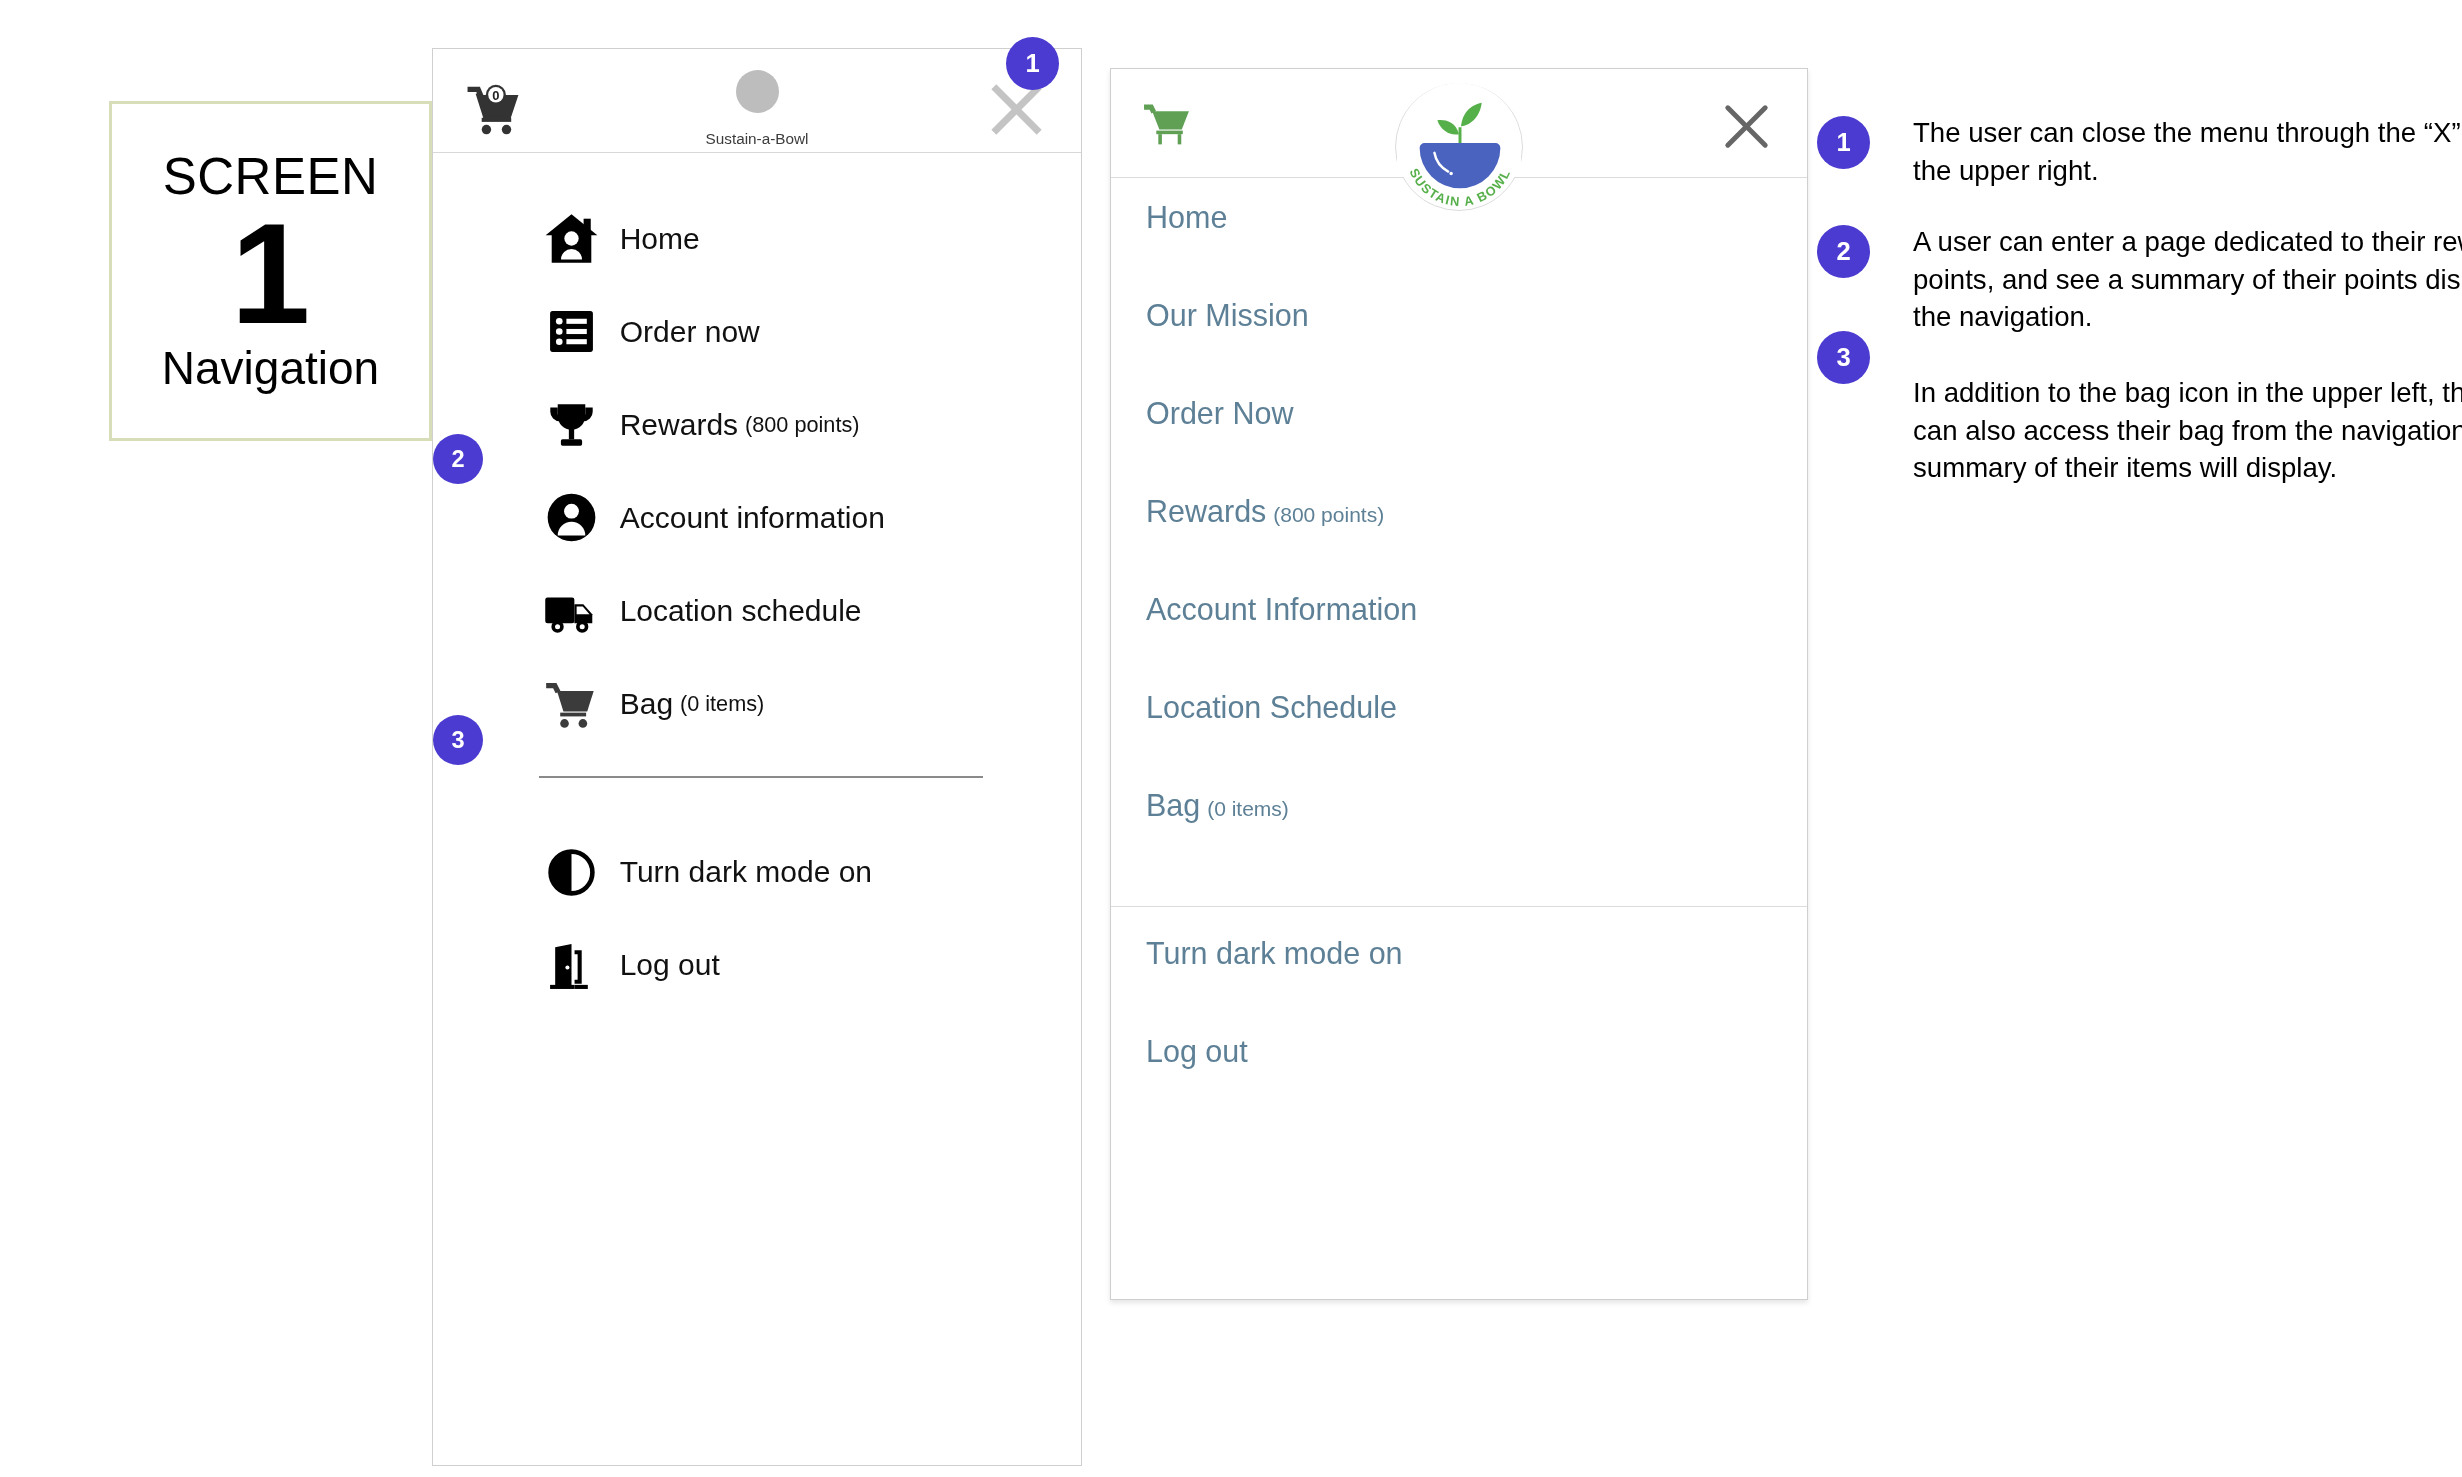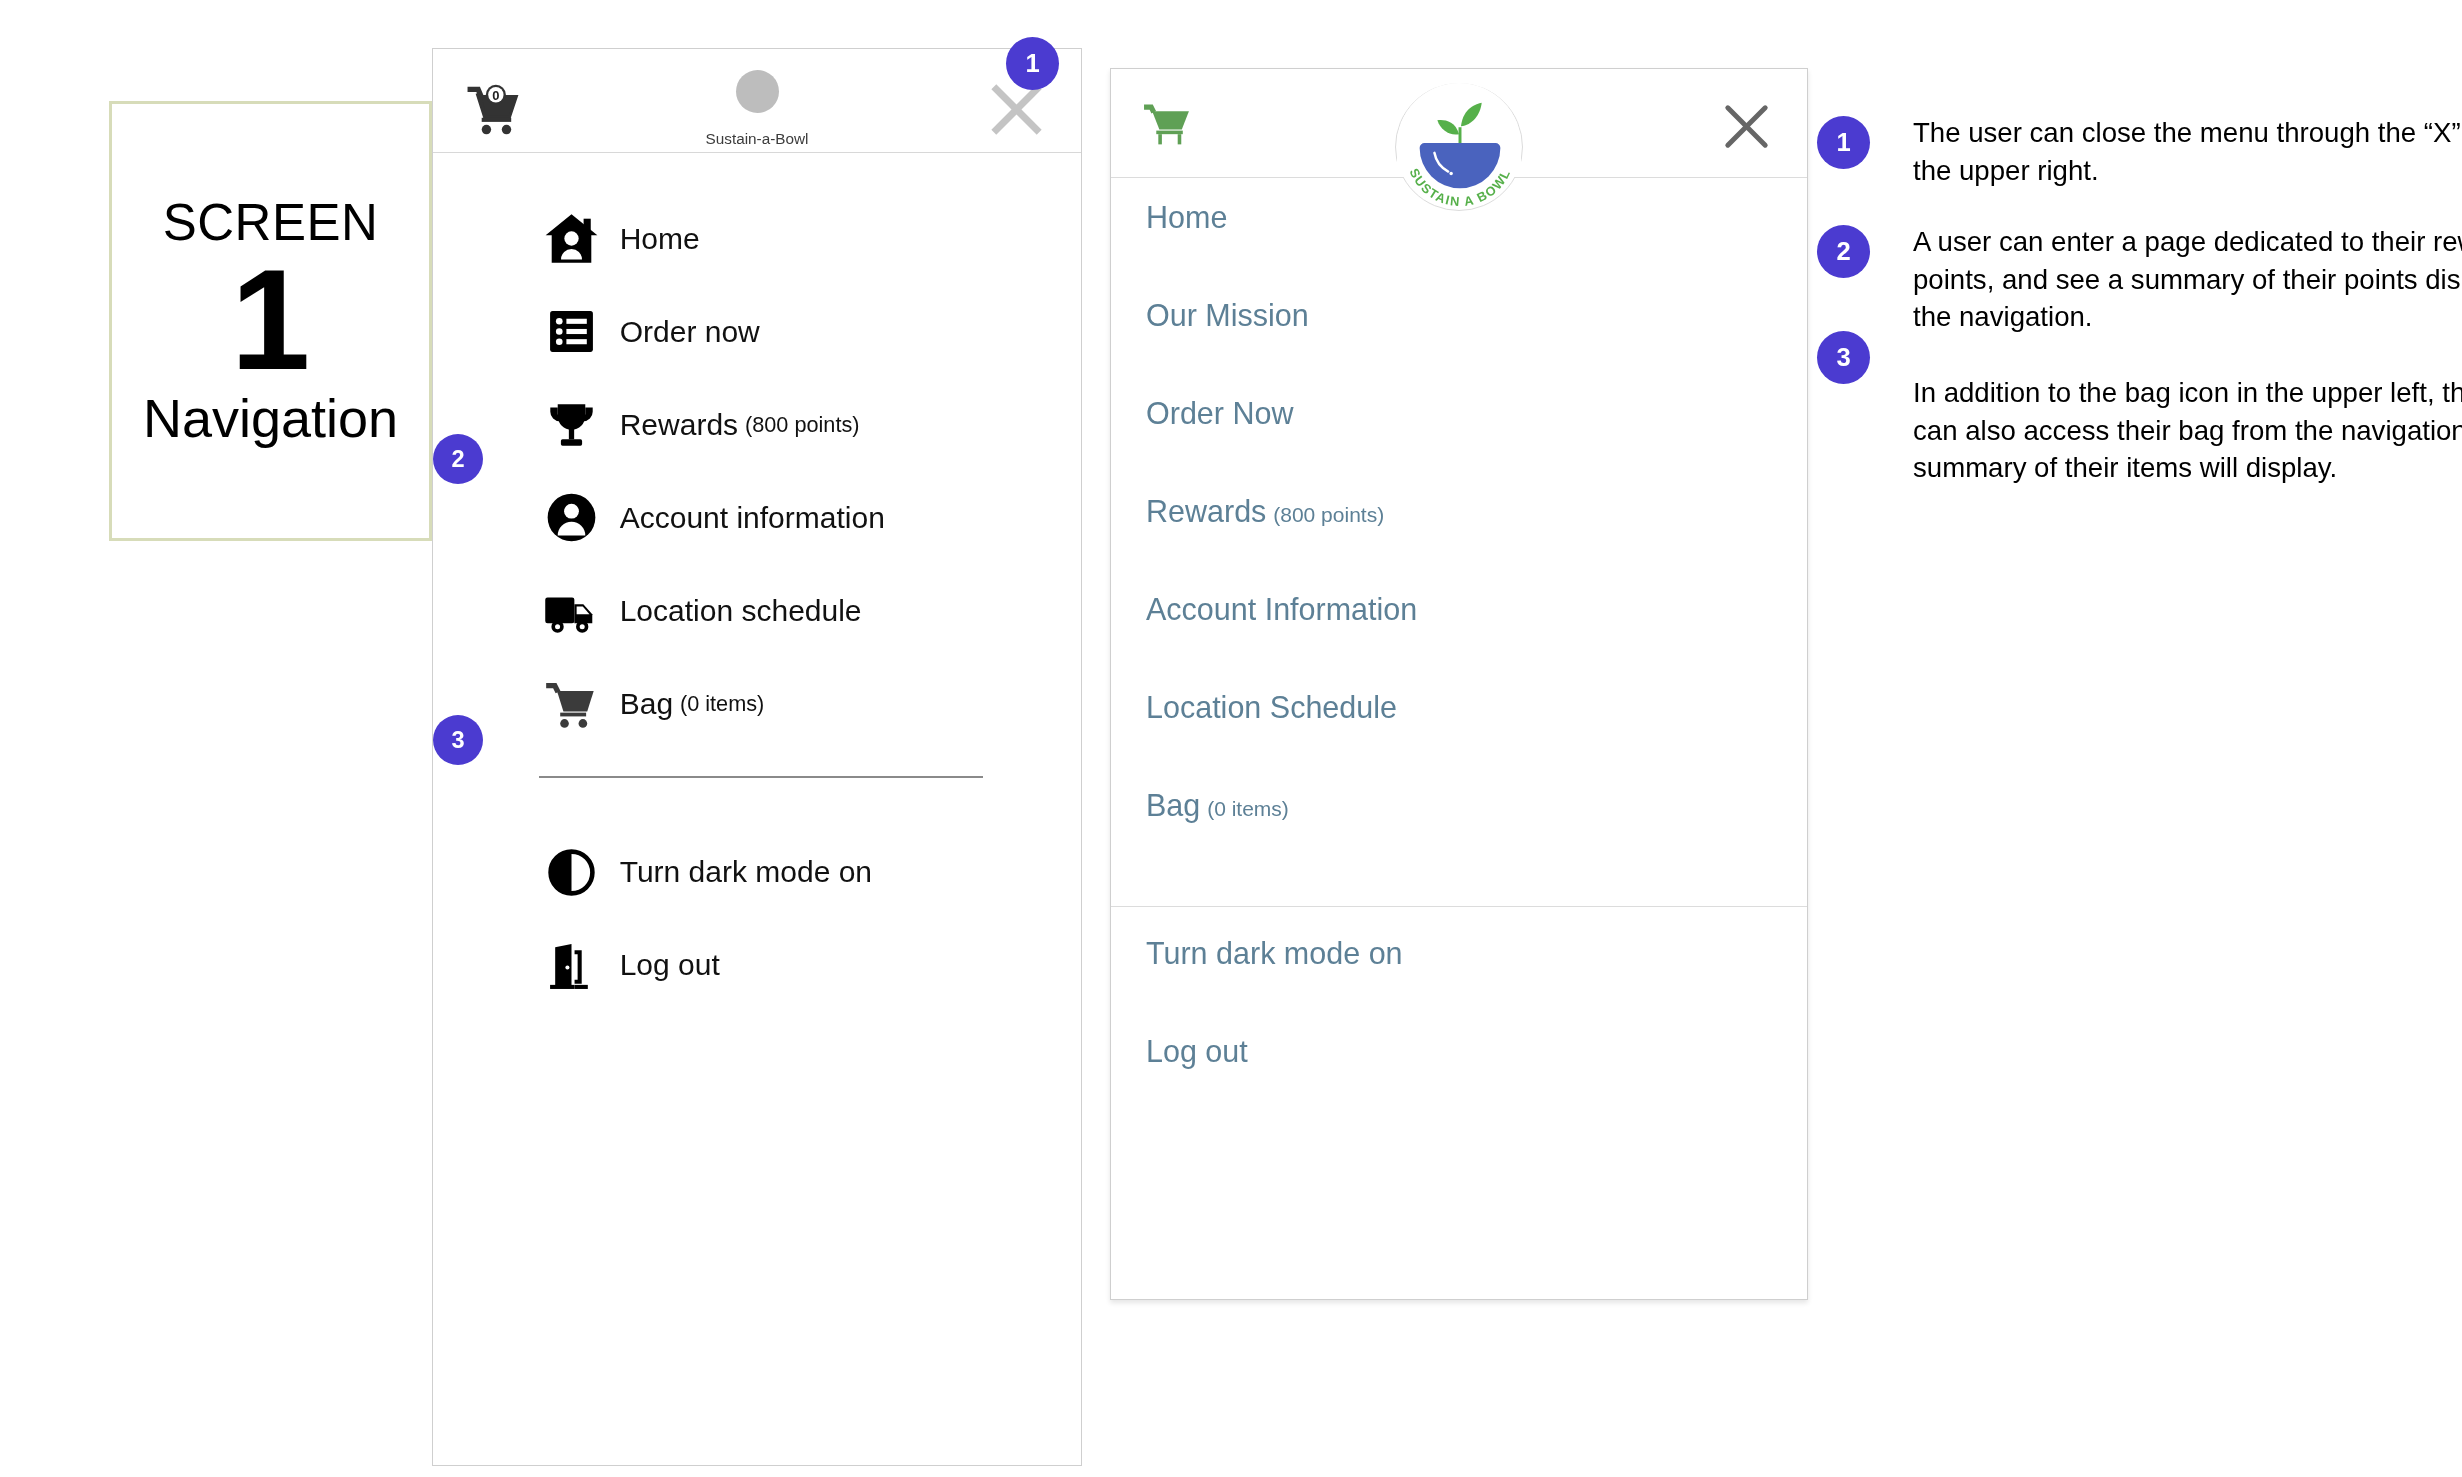--- a/index.html
+++ b/index.html
@@ -16,21 +16,21 @@
     overflow: hidden;
     -webkit-font-smoothing: antialiased;
   }
 
   
   #screen-label-box {
     position: absolute;
     left: 109px;
     top: 101px;
     width: 323px;
-    height: 440px;
+    height: 340px;
     border: 3.4px solid #d7dcb9;
     background: #ffffff;
     box-sizing: border-box;
     display: flex;
     flex-direction: column;
     align-items: center;
     justify-content: center;
     z-index: 5;
   }
   #screen-label-box .lbl-screen {
@@ -42,21 +42,21 @@
     margin-bottom: 3px;
   }
   #screen-label-box .lbl-number {
     font-size: 143px;
     color: #000000;
     font-weight: 700;
     line-height: 0.92;
     margin: 3px 0 4.9px 0;
   }
   #screen-label-box .lbl-caption {
-    font-size: 54px;
+    font-size: 46px;
     color: #000000;
     font-weight: 400;
     line-height: 1;
   }
 
   
   .phone-frame {
     position: absolute;
     background: #ffffff;
     border: 1px solid #cfcfcf;

